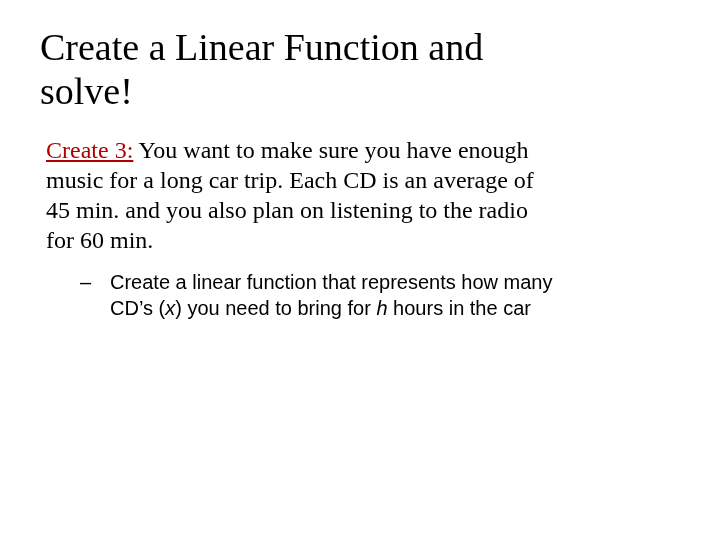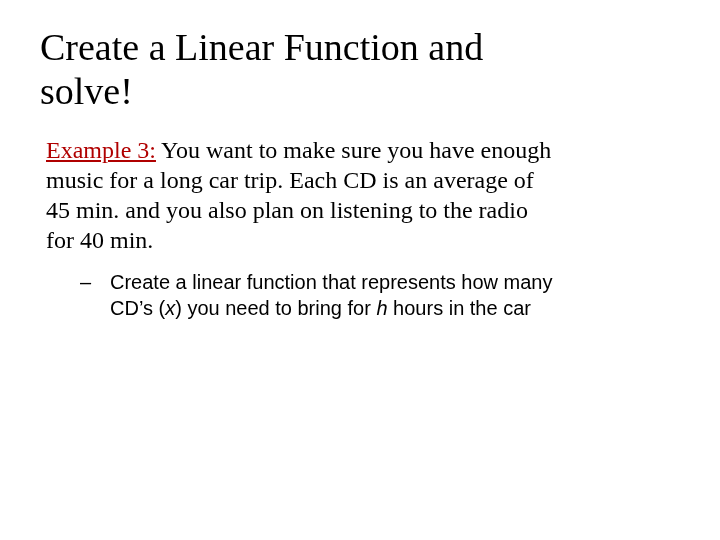--- a/index.html
+++ b/index.html
@@ -54,21 +54,21 @@
   .ital { font-style: italic; }
 </style>
 </head>
 <body>
 
 <div class="slide">
 
   <h1 class="title">Create a Linear Function and solve!</h1>
 
   <p class="body-text">
-    <span class="example-label">Example 3:</span><span> You want to make sure you have enough music for a long car trip.  Each CD is an average of 45 min. and you also plan on listening to the radio for 40 min.</span>
+    <span class="example-label">Create 3:</span><span> You want to make sure you have enough music for a long car trip.  Each CD is an average of 45 min. and you also plan on listening to the radio for 60 min.</span>
   </p>
 
   <ul class="sub-list">
     <li>
       <span>Create a linear function that represents how many CD’s (</span><span class="ital">x</span><span>) you need to bring for </span><span class="ital">h</span><span> hours in the car</span>
     </li>
   </ul>
 
 </div>
 

